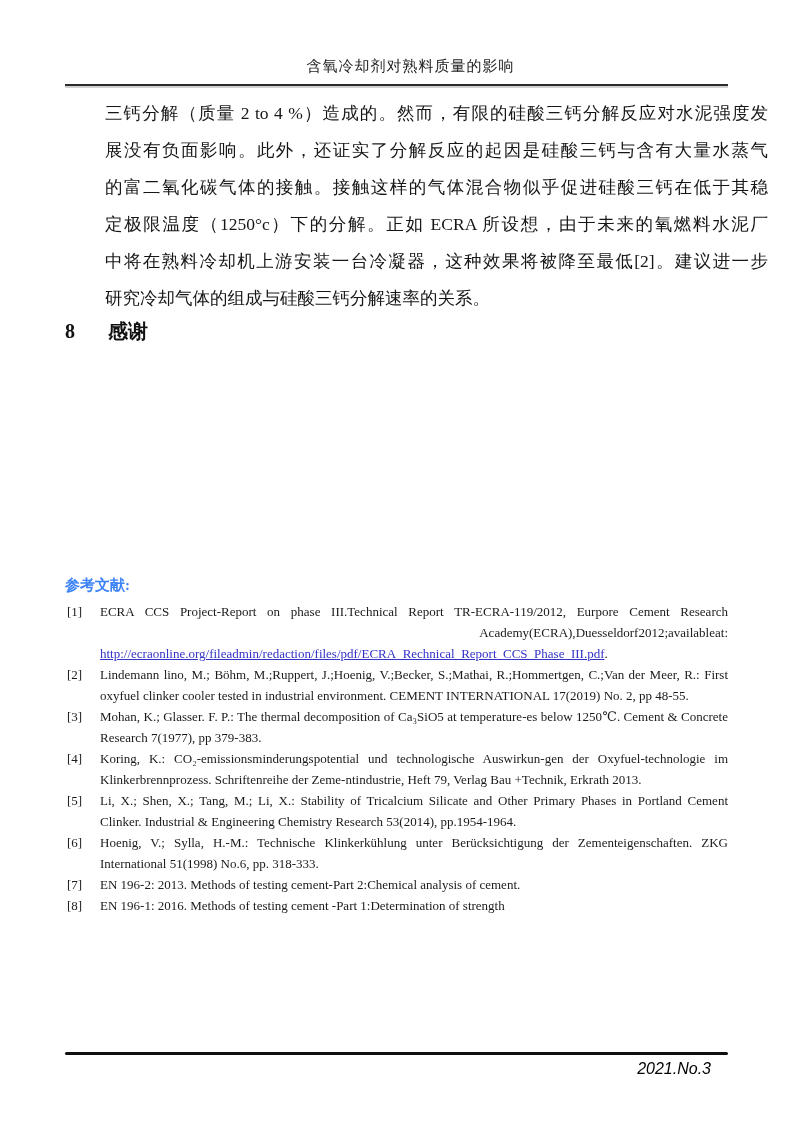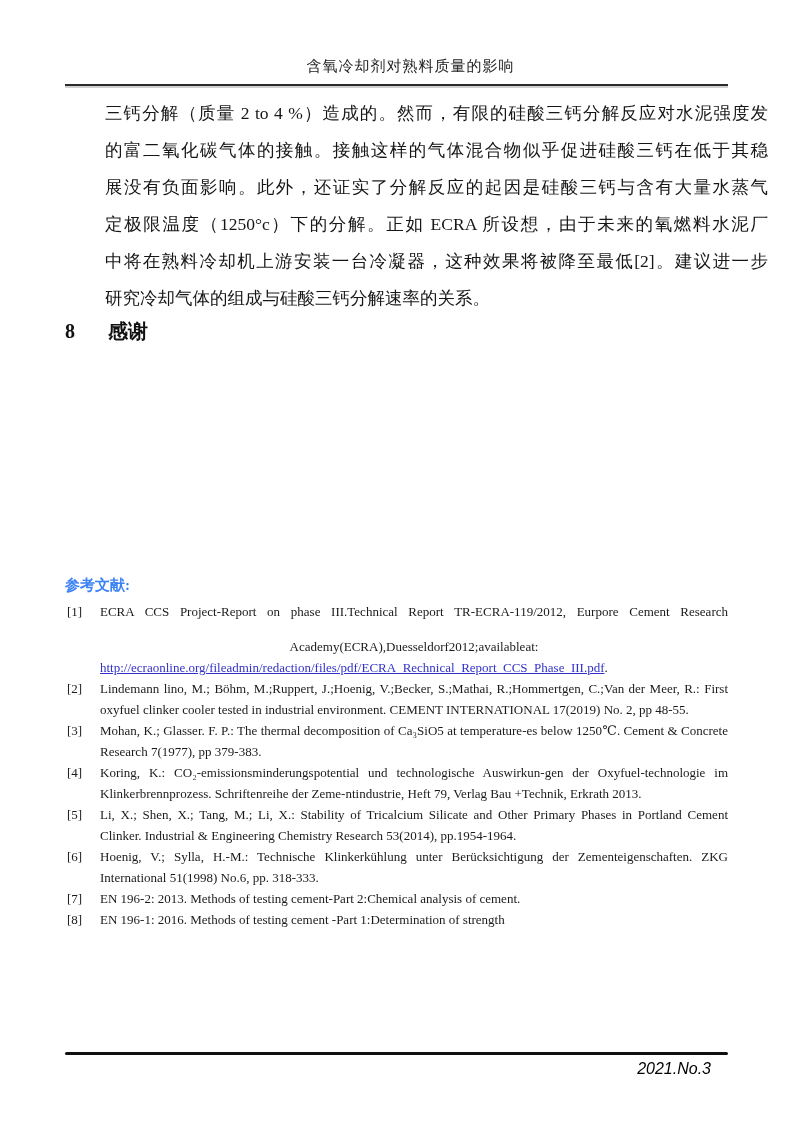--- a/index.html
+++ b/index.html
@@ -43,21 +43,21 @@
     font-size:15px;font-weight:bold;color:#3b82f6;line-height:22px;
   }
   #ref-list{position:absolute;top:601px;left:65px;width:663px;}
   .ref-item{
     position:relative;padding-left:35px;
     font-size:13px;line-height:21px;color:#1a1a1a;
     text-align:justify;
   }
   .ref-marker{position:absolute;left:2px;top:0;text-align:left;}
   .ref-line-just{text-align:justify;text-align-last:justify;height:21px;overflow:hidden;}
-  .ref-spread{display:flex;justify-content:center;height:21px;margin-top:14px;}
+  .ref-spread{display:flex;justify-content:flex-end;height:21px;}
   .ref-linkline{height:21px;text-align:left;}
   .ref-link{text-decoration:underline;cursor:pointer;}
   .ref-link-suffix{color:#1a1a1a;}
   
   .footer-rule{
     position:absolute;top:1052px;left:65px;width:663px;height:3px;
     background:#101010;border-radius:2px;
   }
   .footer-pagenum{
     position:absolute;top:1060px;left:0;right:0;text-align:right;
@@ -71,22 +71,22 @@
 </head>
 <body>
 
 <div class="page">
 
   <div class="header-title">含氧冷却剂对熟料质量的影响</div>
   <div class="header-rule"></div>
 
   <div class="para" id="conclusion">
       <div class="cn-line">三钙分解（质量 2 to 4 %）造成的。然而，有限的硅酸三钙分解反应对水泥强度发</div>
+      <div class="cn-line">展没有负面影响。此外，还证实了分解反应的起因是硅酸三钙与含有大量水蒸气</div>
       <div class="cn-line">的富二氧化碳气体的接触。接触这样的气体混合物似乎促进硅酸三钙在低于其稳</div>
-      <div class="cn-line">展没有负面影响。此外，还证实了分解反应的起因是硅酸三钙与含有大量水蒸气</div>
       <div class="cn-line">定极限温度（1250°c）下的分解。正如 ECRA 所设想，由于未来的氧燃料水泥厂</div>
       <div class="cn-line">中将在熟料冷却机上游安装一台冷凝器，这种效果将被降至最低[2]。建议进一步</div>
       <div class="cn-line lastline">研究冷却气体的组成与硅酸三钙分解速率的关系。</div>
     </div>
 
   <div class="sec-heading">
     <span class="sec-num">8</span><span class="sec-title">感谢</span>
   </div>
 
 

